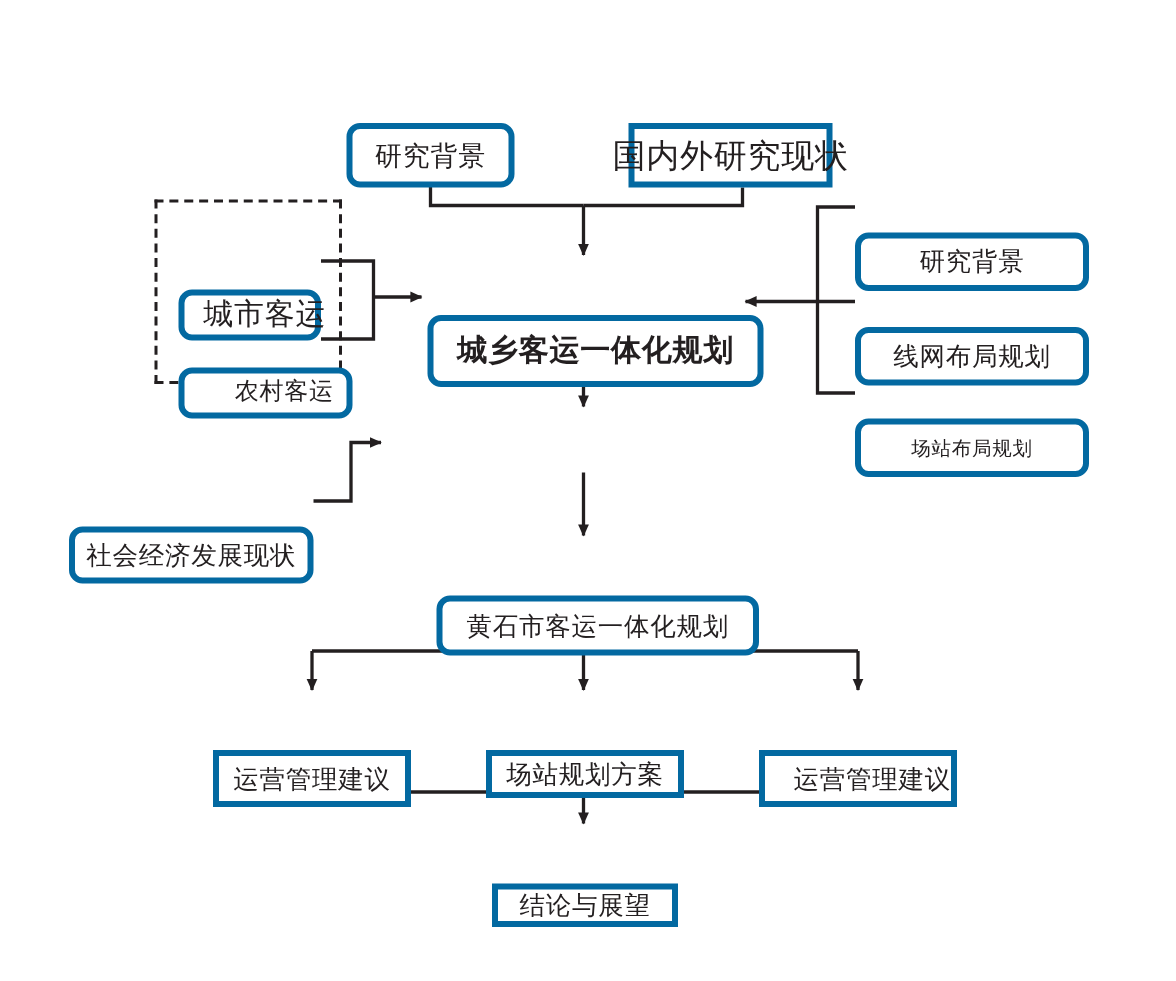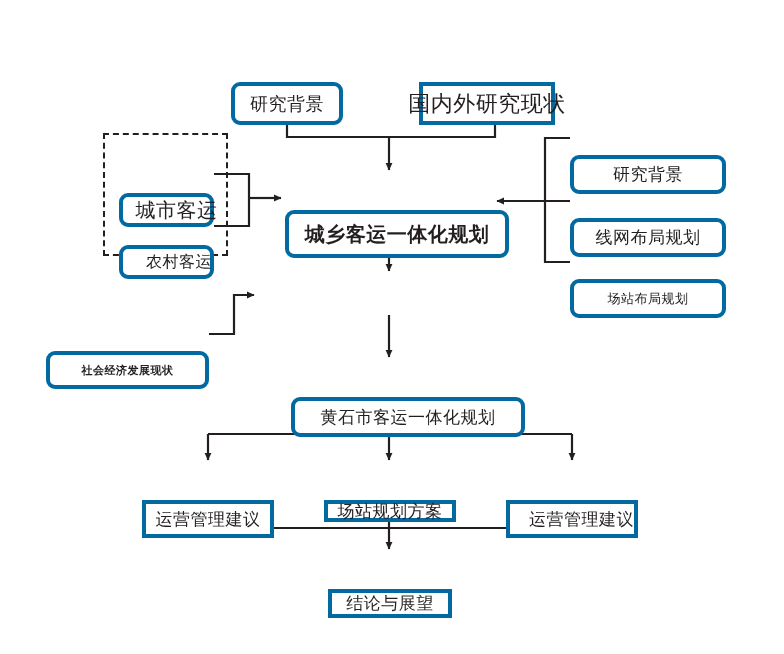--- a/index.html
+++ b/index.html
@@ -103,54 +103,54 @@
   </div>
 
   <div class="node sharp" style="left:419px; top:46px; width:136px; height:43px; font-size:22px;">
     <span class="lbl">国内外研究现状</span>
   </div>
 
   <div class="node round" style="left:119px; top:157px; width:95px; height:34px; font-size:20px;padding-left:20px;">
     <span class="lbl">城市客运</span>
   </div>
 
-  <div class="node round" style="left:119px; top:209px; width:95px; height:34px; font-size:16px;padding-left:25px;">
+  <div class="node round" style="left:119px; top:209px; width:116px; height:34px; font-size:16px;padding-left:25px;">
     <span class="lbl">农村客运</span>
   </div>
 
   <div class="node round" style="left:285px; top:174px; width:224px; height:48px; font-size:20px;font-weight:bold;">
     <span class="lbl">城乡客运一体化规划</span>
   </div>
 
   <div class="node round" style="left:570px; top:119px; width:156px; height:39px; font-size:17px;">
     <span class="lbl">研究背景</span>
   </div>
 
   <div class="node round" style="left:570px; top:182px; width:156px; height:39px; font-size:17px;">
     <span class="lbl">线网布局规划</span>
   </div>
 
   <div class="node round" style="left:570px; top:243px; width:156px; height:39px; font-size:13px;">
     <span class="lbl">场站布局规划</span>
   </div>
 
 
-  <div class="node round" style="left:46px; top:315px; width:163px; height:38px; font-size:11px;font-weight:bold;">
+  <div class="node round" style="left:46px; top:315px; width:163px; height:38px; font-size:17px;">
     <span class="lbl">社会经济发展现状</span>
   </div>
 
-  <div class="node round" style="left:291px; top:361px; width:234px; height:40px; font-size:17px;">
+  <div class="node round" style="left:291px; top:361px; width:215px; height:40px; font-size:17px;">
     <span class="lbl">黄石市客运一体化规划</span>
   </div>
 
   <div class="node sharp" style="left:142px; top:464px; width:132px; height:38px; font-size:17px;">
     <span class="lbl">运营管理建议</span>
   </div>
 
-  <div class="node sharp" style="left:324px; top:464px; width:132px; height:22px; font-size:17px;text-align:center;">
+  <div class="node sharp" style="left:324px; top:464px; width:132px; height:32px; font-size:17px;text-align:center;">
     <span class="lbl">场站规划方案</span>
   </div>
 
   <div class="node sharp" style="left:506px; top:464px; width:132px; height:38px; font-size:17px;justify-content:flex-end;">
     <span class="lbl">运营管理建议</span>
   </div>
 
   <div class="node sharp" style="left:328px; top:553px; width:124px; height:29px; font-size:17px;">
     <span class="lbl">结论与展望</span>
   </div>

